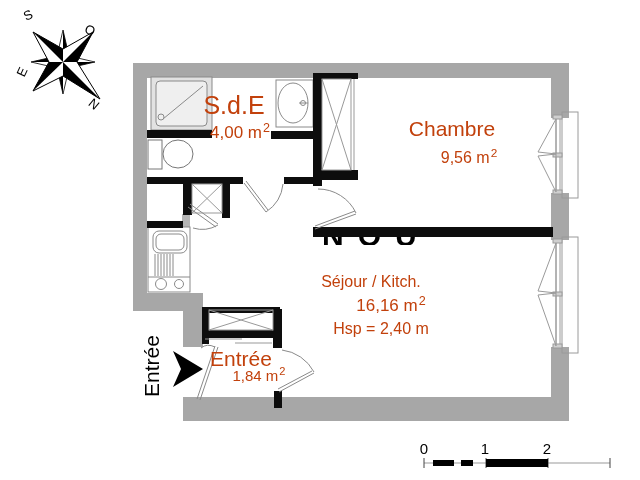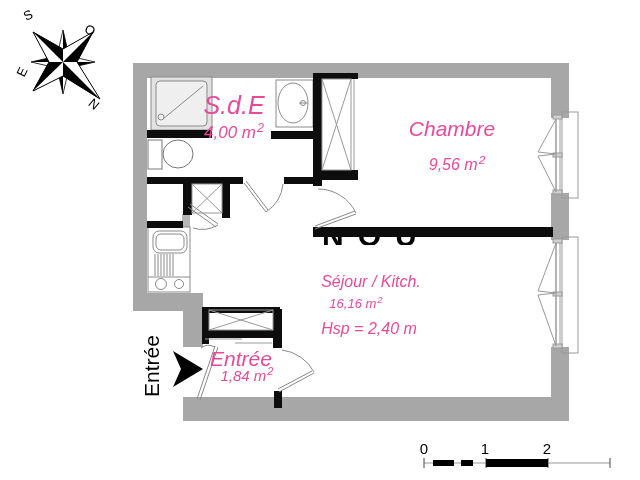--- a/index.html
+++ b/index.html
@@ -1,22 +1,22 @@
 <!DOCTYPE html>
 <html><head>
 <meta charset="utf-8">
 <style>
   html,body{margin:0;padding:0;background:#fff;}
   .stage{position:relative;width:640px;height:480px;background:#fff;overflow:hidden;
          font-family:"Liberation Sans", sans-serif;color:#000;}
   .plan-svg{position:absolute;left:0;top:0;}
-  .lbl{position:absolute;transform:translateX(-50%);text-align:center;white-space:nowrap;color:#ec4899;font-style:italic;}
+  .lbl{position:absolute;transform:translateX(-50%);text-align:center;white-space:nowrap;color:#c2410c;}
   .room-name{font-size:21px;}
   .room-name-big{font-size:25px;line-height:27px;}
-  .room-area{font-size:16px;}
+  .room-area{font-size:16px;margin-left:12px;}
   .sup{font-size:74%;position:relative;top:-0.5em;margin-left:1px;}
   .ventry{position:absolute;left:152px;top:366px;transform:translate(-50%,-50%) rotate(-90deg);
           font-size:21px;white-space:nowrap;}
   .compass-letter{position:absolute;font-size:13px;transform:translate(-50%,-50%);}
   .scale-num{position:absolute;transform:translateX(-50%);font-size:15px;top:440px;}
   .watermark-clip{position:absolute;left:322px;top:237px;width:140px;height:8px;overflow:hidden;}
   .watermark-clip span{display:block;margin-top:-16px;font-size:30px;font-weight:bold;
                        letter-spacing:14px;line-height:30px;color:#000;}
 </style>
 </head>
@@ -189,26 +189,26 @@
   <div class="compass-letter" style="left:94px;top:104px;transform:translate(-50%,-50%) rotate(40deg);">N</div>
 
   <div class="lbl room-name-big" style="left:234px;top:92px;">
     <div>S.d.E</div>
     <div class="room-area" style="font-size:17px;">
       <span>4,00 m</span><span class="sup">2</span>
     </div>
   </div>
 
   <div class="lbl room-name" style="left:452px;top:117px;">Chambre</div>
-  <div class="lbl room-area" style="left:457px;top:156px;">
+  <div class="lbl room-area" style="left:457px;top:149px;">
     <span>9,56 m</span><span class="sup">2</span>
   </div>
 
   <div class="lbl room-name" style="left:371px;top:273px;font-size:16px;">Séjour / Kitch.</div>
-  <div class="lbl room-area" style="left:356px;top:296px;font-size:13px;">
+  <div class="lbl room-area" style="left:379px;top:296px;font-size:17px;">
     <span>16,16 m</span><span class="sup">2</span>
   </div>
   <div class="lbl room-area" style="left:369px;top:320px;">Hsp = 2,40 m</div>
 
   <div class="lbl room-name" style="left:241px;top:347px;">Entrée</div>
   <div class="lbl room-area" style="left:247px;top:367px;font-size:15px;text-align:right;">
     <span>1,84 m</span><span class="sup">2</span>
   </div>
 
   <div class="ventry">Entrée</div>

